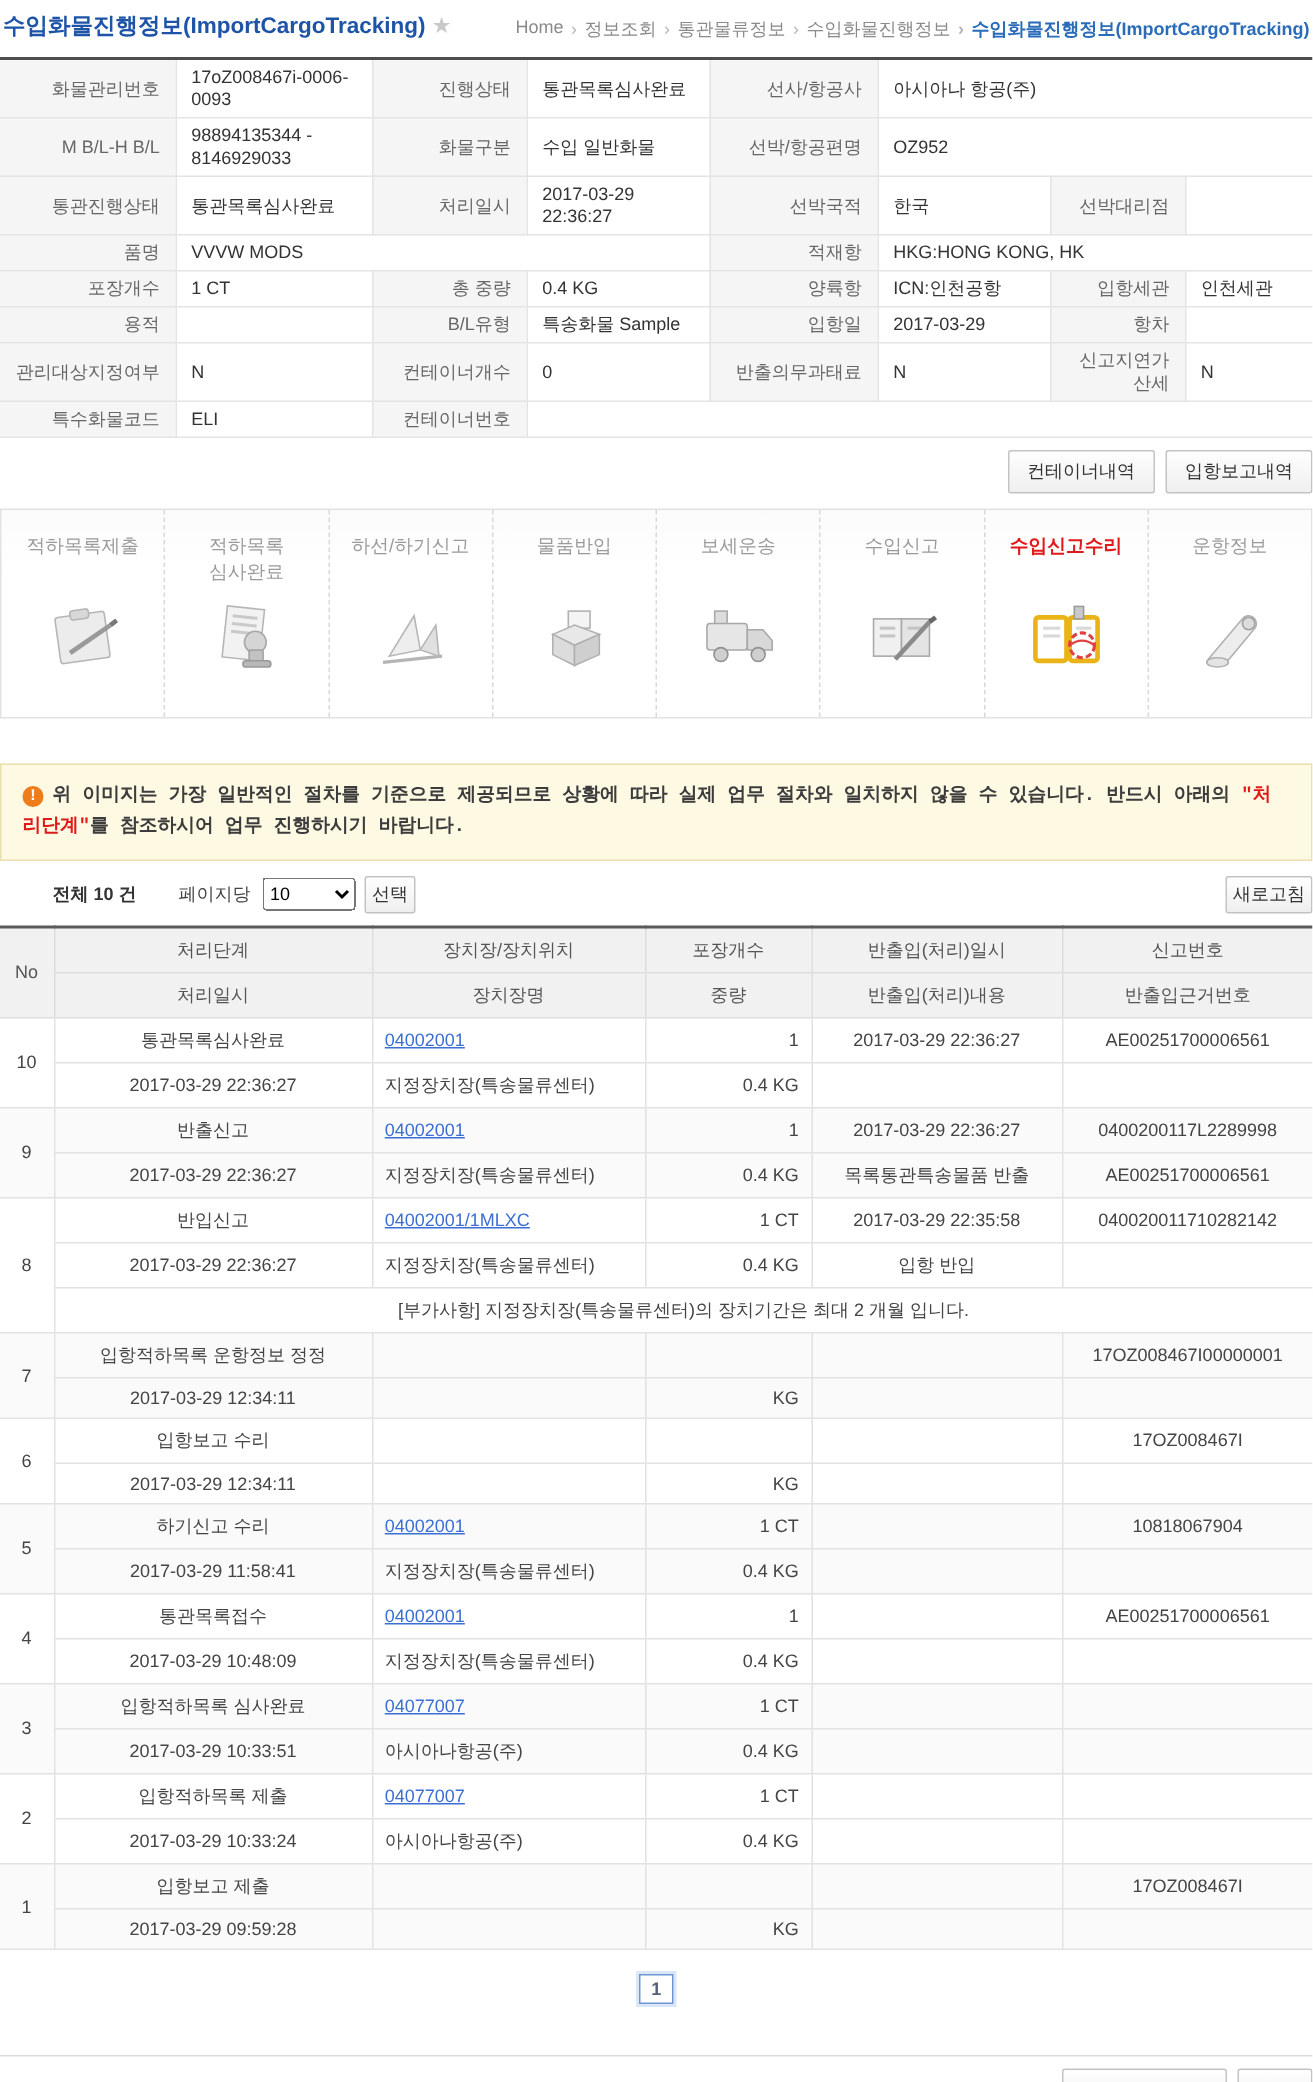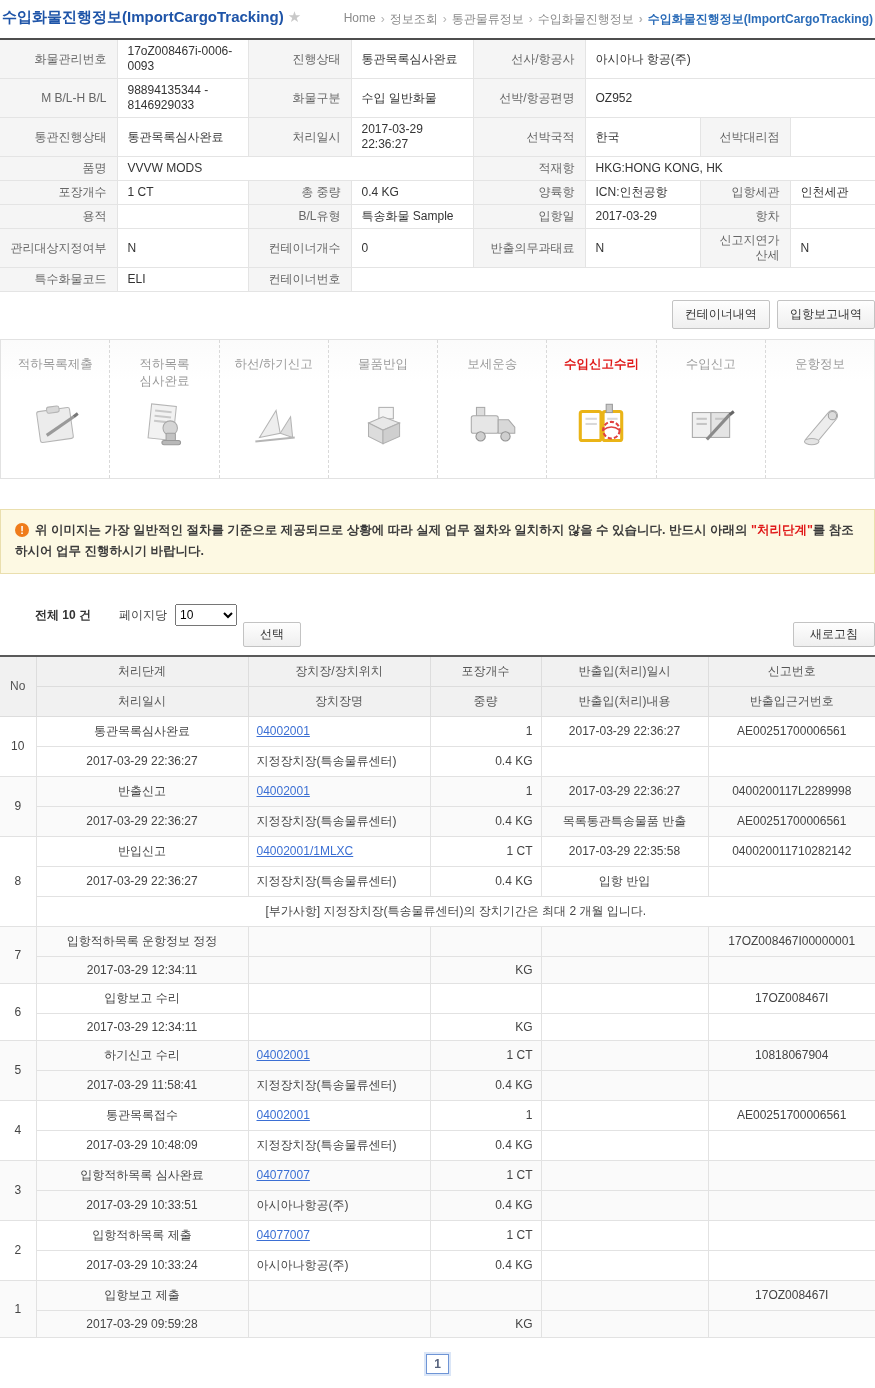--- a/index.html
+++ b/index.html
@@ -33,30 +33,30 @@
   
   .steps { display:flex; border:1px solid #e2e2e2; background:linear-gradient(#fbfbfb,#ffffff 30%); height:140px; }
   .step { flex:1; border-right:1px dashed #d9d9d9; text-align:center; padding-top:16px; }
   .step:last-child { border-right:none; }
   .step .slabel { color:#9a9a9a; font-size:12.5px; line-height:17px; white-space:pre-line; height:38px; }
   .step.active .slabel { color:#e01a1a; font-weight:bold; }
   .step .sicon { margin-top:8px; }
   .step .sicon svg { width:58px; height:46px; }
   
   .warn { margin-top:30px; border:1px solid #eadfae; background:#fdf9e3; padding:10px 14px;
-          font-weight:bold; color:#3c3c3c; line-height:1.7; font-size:12.5px; }
+          font-weight:bold; color:#3c3c3c; line-height:1.7; font-size:12.5px;font-family:Liberation Mono, monospace; }
   .warn .wicon { display:inline-block; width:14px; height:14px; background:#ef7c1b; color:#fff;
           border-radius:50%; text-align:center; line-height:14px; font-size:11px; font-weight:bold; margin-right:6px; }
   .warn .hl { color:#e01a1a; }
   
   .lc { display:flex; align-items:center; margin:10px 0 8px 0; }
   .lc .total { font-weight:bold; margin-right:28px;padding-left:35px; }
   .lc .plabel { color:#444; margin-right:8px; }
   .lc select { height:22px; width:62px; font-size:12px; font-family:inherit; }
-  .lc .btn { margin-left:6px; padding:3px 16px;margin-top:38px; }
+  .lc .btn { margin-left:6px; padding:3px 4px; }
   .lc .spacer { flex:1; }
   
   table.grid { width:100%; border-collapse:collapse; border-top:2px solid #5a5a5a; }
   table.grid th { background:#f1f1f1; color:#555; font-weight:normal; border:1px solid #ddd; padding:6px 4px; }
   table.grid td { border:1px solid #e2e2e2; padding:6px 8px; color:#444; text-align:center; height:26px; }
   table.grid th:first-child, table.grid td:first-child { border-left:none; }
   table.grid th:last-child,  table.grid td:last-child  { border-right:none; }
   table.grid tr.alt td { background:#fafafa; }
   table.grid td.ta-l { text-align:left;margin-top:13px; } table.grid td.ta-r { text-align:right; }
   a.lnk { color:#3b6fd4; text-decoration:underline; }
@@ -218,43 +218,43 @@
     <div class="step">
       <div class="slabel">보세운송</div>
       <div class="sicon"><svg viewBox="0 0 56 44">
           <rect x="13" y="5" width="8" height="9" fill="#ddd" stroke="#a8a8a8"></rect>
           <rect x="8" y="13" width="26" height="17" rx="2" fill="#e6e6e6" stroke="#a8a8a8"></rect>
           <path d="M34 17 h10 l6 7 v6 h-16 z" fill="#d8d8d8" stroke="#a8a8a8"></path>
           <circle cx="17" cy="33" r="4.5" fill="#cfcfcf" stroke="#909090"></circle>
           <circle cx="41" cy="33" r="4.5" fill="#cfcfcf" stroke="#909090"></circle>
         </svg></div>
     </div>
+    <div class="step">
+      <div class="slabel">수입신고</div>
+      <div class="sicon"><svg viewBox="0 0 56 44">
+          <rect x="10" y="10" width="18" height="24" fill="#f0f0f0" stroke="#a8a8a8"></rect>
+          <rect x="28" y="10" width="18" height="24" fill="#e4e4e4" stroke="#a8a8a8"></rect>
+          <line x1="14" y1="16" x2="24" y2="16" stroke="#c5c5c5" stroke-width="2"></line>
+          <line x1="14" y1="21" x2="24" y2="21" stroke="#c5c5c5" stroke-width="2"></line>
+          <line x1="32" y1="16" x2="42" y2="16" stroke="#c5c5c5" stroke-width="2"></line>
+          <line x1="24" y1="36" x2="46" y2="12" stroke="#8a8a8a" stroke-width="3"></line>
+          <line x1="46" y1="12" x2="50" y2="9" stroke="#666" stroke-width="3"></line>
+        </svg></div>
+    </div>
     <div class="step active">
       <div class="slabel">수입신고수리</div>
       <div class="sicon"><svg viewBox="0 0 56 44">
           <rect x="8" y="9" width="20" height="28" rx="2" fill="#fff" stroke="#eab417" stroke-width="3"></rect>
           <rect x="30" y="9" width="18" height="28" rx="2" fill="#fff" stroke="#eab417" stroke-width="3"></rect>
           <line x1="13" y1="16" x2="24" y2="16" stroke="#d9d9d9" stroke-width="2"></line>
           <line x1="13" y1="21" x2="24" y2="21" stroke="#d9d9d9" stroke-width="2"></line>
           <line x1="34" y1="16" x2="44" y2="16" stroke="#d9d9d9" stroke-width="2"></line>
           <rect x="33" y="2" width="6" height="8" fill="#c9c9c9" stroke="#9a9a9a"></rect>
           <circle cx="38" cy="27" r="8" fill="none" stroke="#e04040" stroke-width="2" stroke-dasharray="4 2"></circle>
           <path d="M30 27 q8 -6 16 0" stroke="#e04040" fill="none" stroke-width="1.5"></path>
-        </svg></div>
-    </div>
-    <div class="step">
-      <div class="slabel">수입신고</div>
-      <div class="sicon"><svg viewBox="0 0 56 44">
-          <rect x="10" y="10" width="18" height="24" fill="#f0f0f0" stroke="#a8a8a8"></rect>
-          <rect x="28" y="10" width="18" height="24" fill="#e4e4e4" stroke="#a8a8a8"></rect>
-          <line x1="14" y1="16" x2="24" y2="16" stroke="#c5c5c5" stroke-width="2"></line>
-          <line x1="14" y1="21" x2="24" y2="21" stroke="#c5c5c5" stroke-width="2"></line>
-          <line x1="32" y1="16" x2="42" y2="16" stroke="#c5c5c5" stroke-width="2"></line>
-          <line x1="24" y1="36" x2="46" y2="12" stroke="#8a8a8a" stroke-width="3"></line>
-          <line x1="46" y1="12" x2="50" y2="9" stroke="#666" stroke-width="3"></line>
         </svg></div>
     </div>
     <div class="step">
       <div class="slabel">운항정보</div>
       <div class="sicon"><svg viewBox="0 0 56 44">
           <path d="M14 36 L36 10 a5 5 0 0 1 8 6 L24 40 Z" fill="#ededed" stroke="#b0b0b0"></path>
           <circle cx="40" cy="13" r="4" fill="#dcdcdc" stroke="#a0a0a0"></circle>
           <ellipse cx="20" cy="38" rx="7" ry="3" fill="#e4e4e4" stroke="#b0b0b0"></ellipse>
         </svg></div>
     </div>

